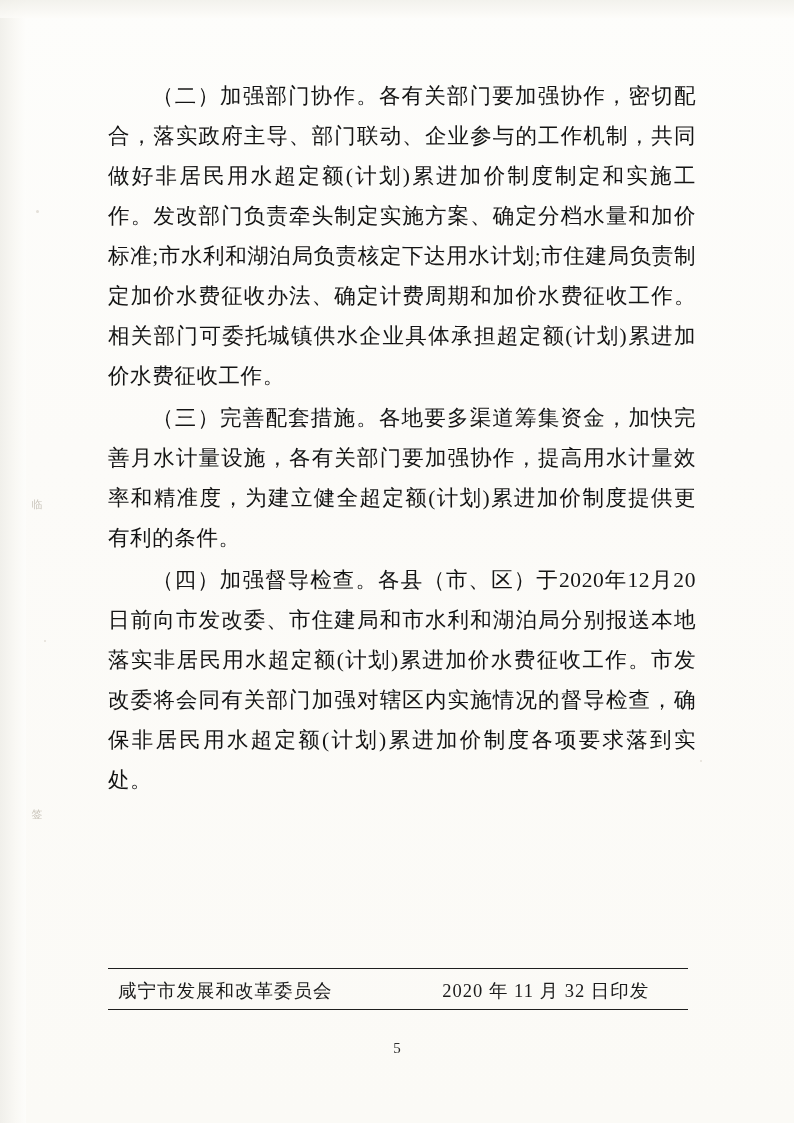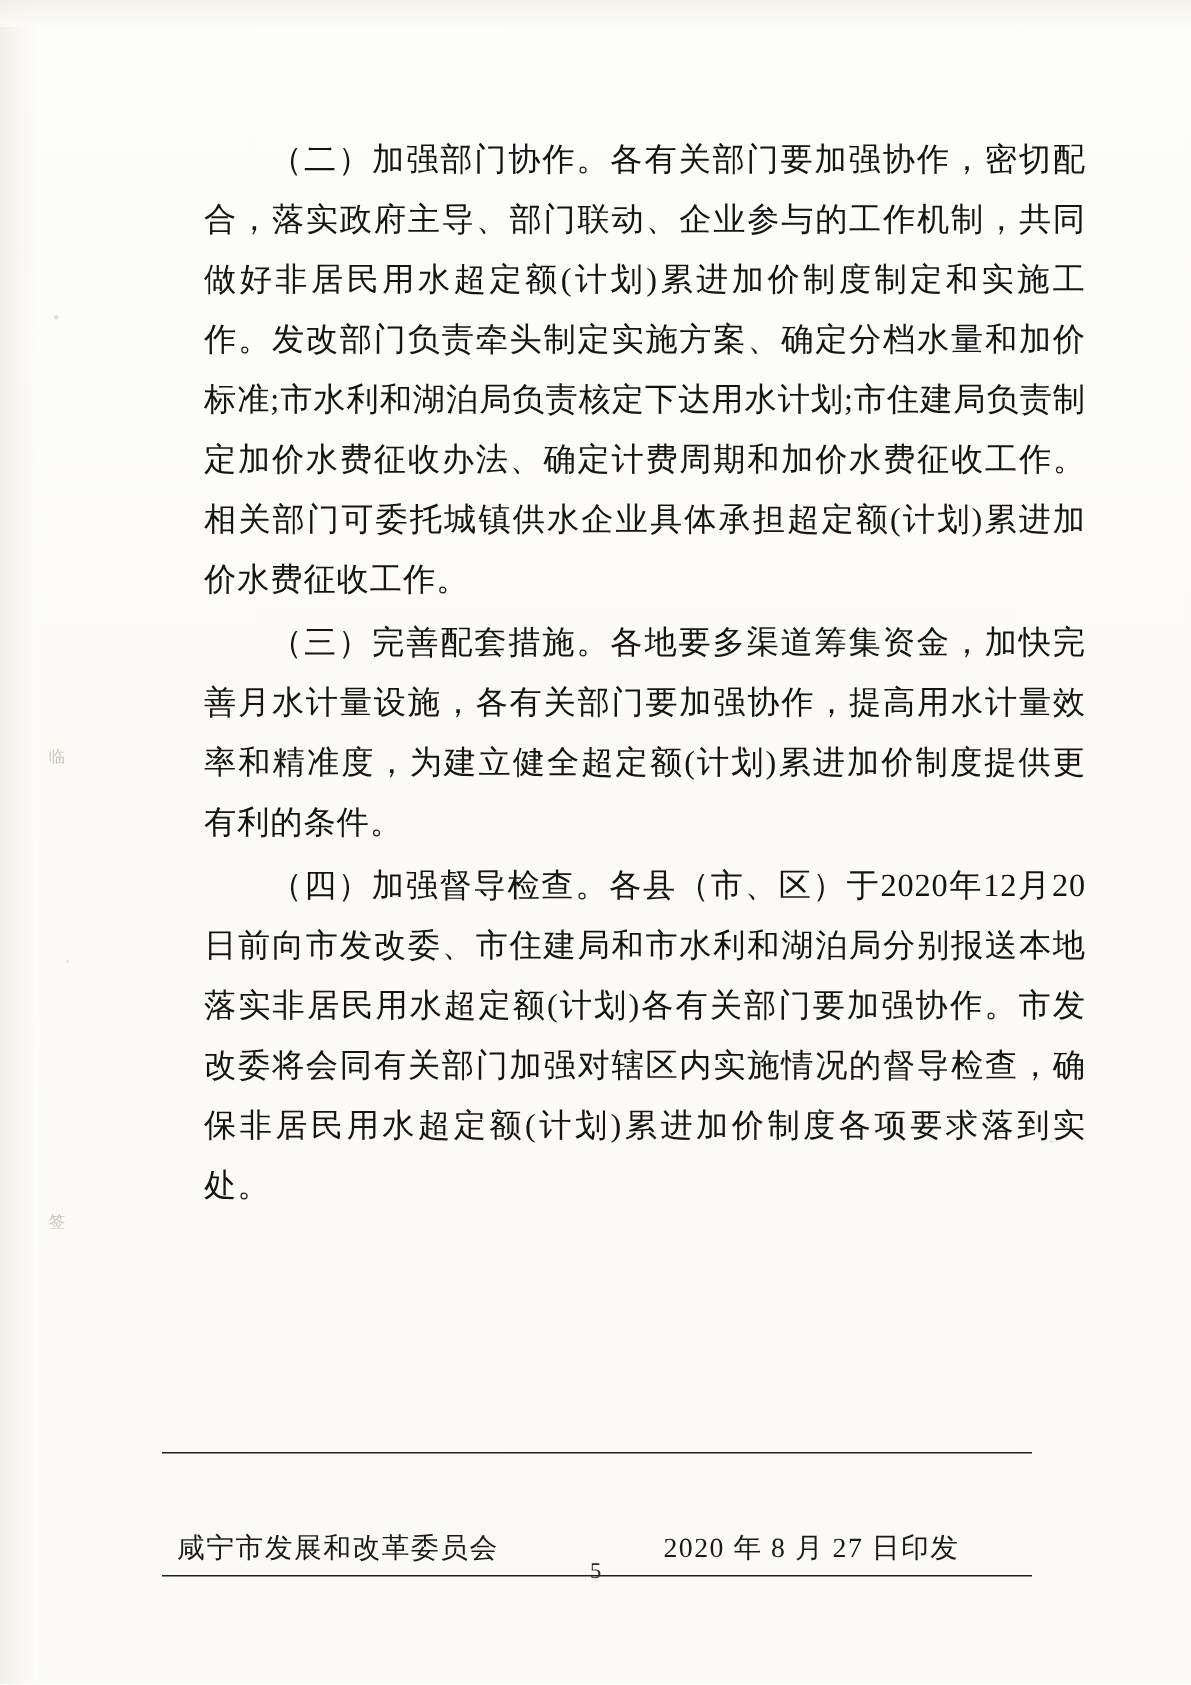--- a/index.html
+++ b/index.html
@@ -35,23 +35,22 @@
     left: 0;
     top: 0;
     width: 100%;
     height: 18px;
     background: linear-gradient(180deg, #f0efe9 0%, #fdfcf9 100%);
     opacity: .8;
   }
   .content {
     position: absolute;
     left: 108px;
-    top: 86px;
+    top: 76px;
     width: 588px;
-    margin-left: 28px;
   }
   .para {
     font-size: 21.5px;
     line-height: 40px;
     letter-spacing: 0.6px;
     text-align: justify;
     text-justify: inter-ideograph;
     margin: 0 0 2px 0;
     text-indent: 44px;
     color: #141414;
@@ -72,21 +71,20 @@
     justify-content: flex-start;
     align-items: baseline;
     padding-top: 9px;
     font-size: 18.5px;
     letter-spacing: 1px;
     color: #1a1a1a;
   }
   .footer-left {
     width: 330px;
     padding-left: 10px;
-    margin-top: 41px;
   }
   .footer-right {
     width: 250px;
   }
   .footer-rule-bottom {
     height: 0;
     border-top: 1.4px solid #1f1f1f;
     width: 100%;
     margin-top: 6px;
   }
@@ -130,26 +128,26 @@
   <div class="speck" style="left:36px; top:210px; width:3px; height:3px;"></div>
   <div class="speck" style="left:44px; top:640px; width:2px; height:2px;"></div>
   <div class="speck" style="left:700px; top:760px; width:2px; height:2px;"></div>
 
   <div class="smudge s1">临</div>
   <div class="smudge s2">签</div>
 
   <div class="content">
     <p class="para">（二）加强部门协作。各有关部门要加强协作，密切配合，落实政府主导、部门联动、企业参与的工作机制，共同做好非居民用水超定额(计划)累进加价制度制定和实施工作。发改部门负责牵头制定实施方案、确定分档水量和加价标准;市水利和湖泊局负责核定下达用水计划;市住建局负责制定加价水费征收办法、确定计费周期和加价水费征收工作。相关部门可委托城镇供水企业具体承担超定额(计划)累进加价水费征收工作。</p>
     <p class="para">（三）完善配套措施。各地要多渠道筹集资金，加快完善月水计量设施，各有关部门要加强协作，提高用水计量效率和精准度，为建立健全超定额(计划)累进加价制度提供更有利的条件。</p>
-    <p class="para">（四）加强督导检查。各县（市、区）于2020年12月20日前向市发改委、市住建局和市水利和湖泊局分别报送本地落实非居民用水超定额(计划)各有关部门要加强协作。市发改委将会同有关部门加强对辖区内实施情况的督导检查，确保非居民用水超定额(计划)累进加价制度各项要求落到实处。</p>
+    <p class="para">（四）加强督导检查。各县（市、区）于2020年12月20日前向市发改委、市住建局和市水利和湖泊局分别报送本地落实非居民用水超定额(计划)累进加价水费征收工作。市发改委将会同有关部门加强对辖区内实施情况的督导检查，确保非居民用水超定额(计划)累进加价制度各项要求落到实处。</p>
   </div>
 
   <div class="footer">
     <div class="footer-rule"></div>
     <div class="footer-row">
       <div class="footer-left">咸宁市发展和改革委员会</div>
-      <div class="footer-right">2020 年 8 月 27 日印发</div>
+      <div class="footer-right">2020 年 11 月 32 日印发</div>
     </div>
     <div class="footer-rule-bottom"></div>
   </div>
 
   <div class="page-number">5</div>
 </div>
 
 </body></html>

